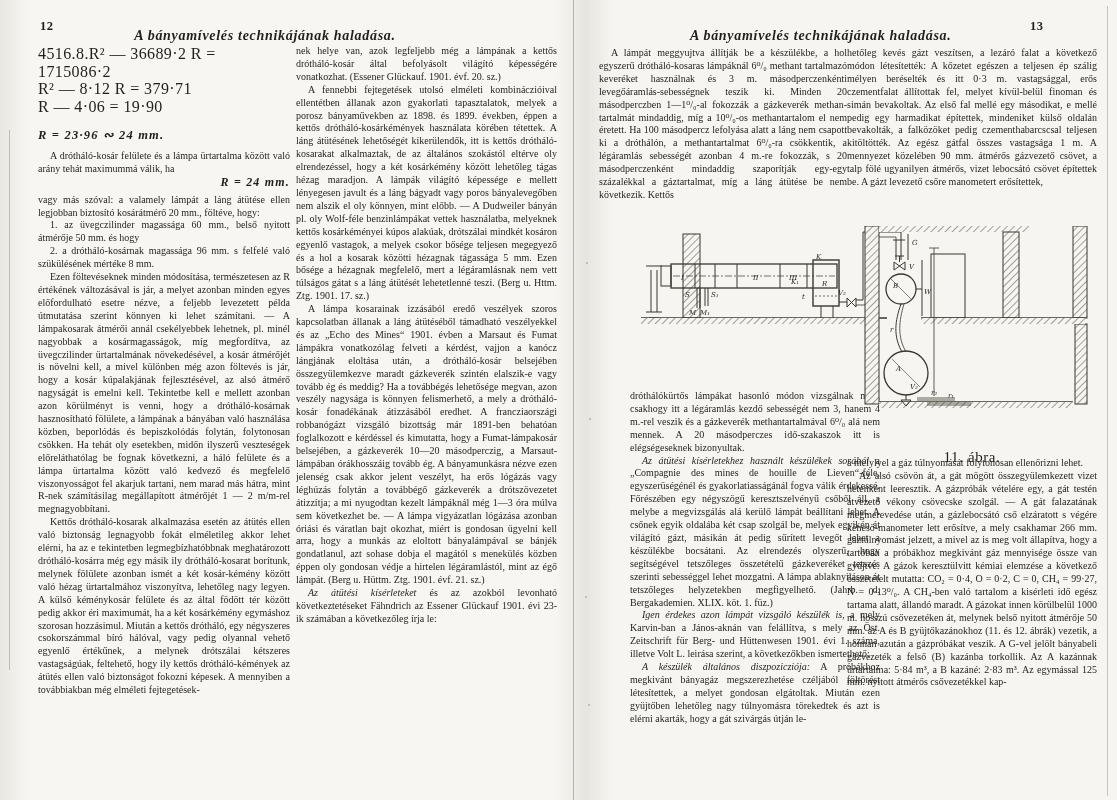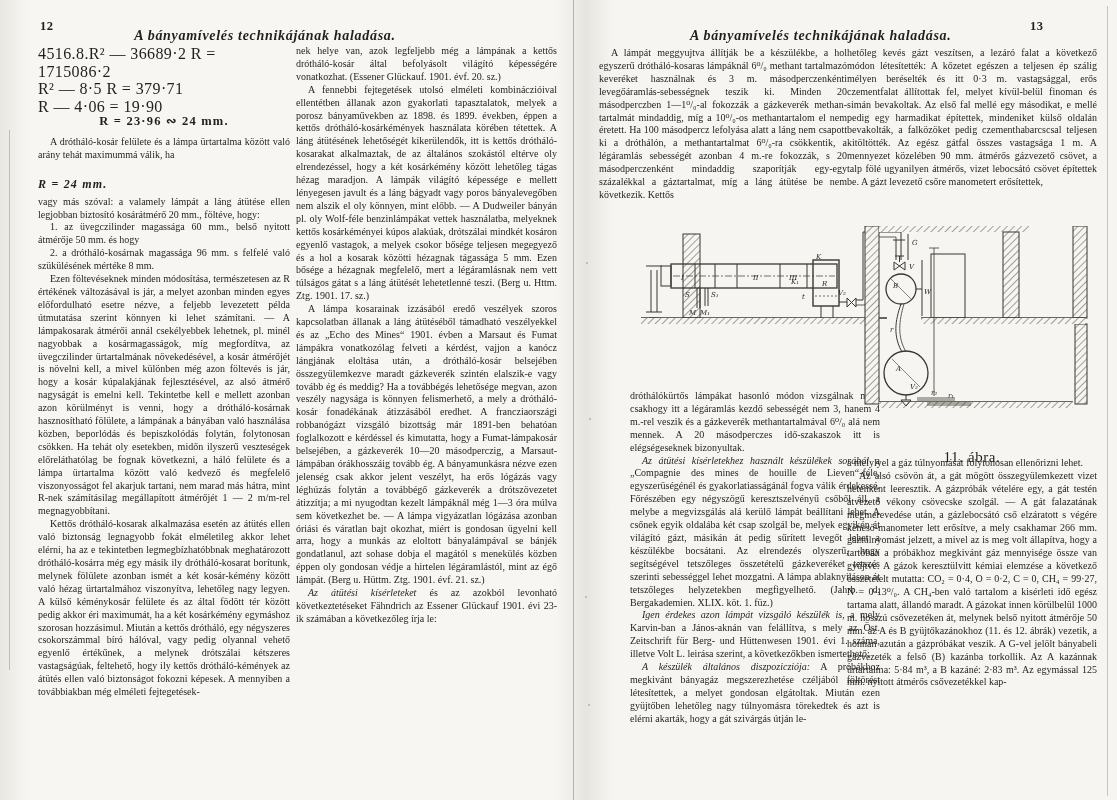--- a/index.html
+++ b/index.html
@@ -25,22 +25,22 @@
 
   #p12c1{left:38px;  top:45px; width:252px; height:748px;}
   #p12c2{left:296px; top:45px; width:261px; height:748px;}
   #p13c1t{left:599px; top:47px; width:248px; height:180px;}
   #p13c1b{left:630px; top:390px; width:250px; height:400px;}
   #p13c2t{left:847px; top:47px; width:250px; height:180px;}
   #p13c2b{left:847px; top:457px; width:250px; height:336px;}
 
   .formulas{margin-bottom:2px;}
   .fl{line-height:17.5px; font-size:16px; letter-spacing:.4px; text-align:left;}
-  .fres{text-align:center; font-weight:700; font-size:12.5px; letter-spacing:1.2px; margin:0 0 8px; text-indent:0;}
-  .fres2{text-align:left; font-style:italic; font-weight:700; font-size:12px; letter-spacing:1.2px; margin:16px 0 5px; text-indent:0;}
+  .fres{text-align:left; font-style:italic; font-weight:700; font-size:12.5px; letter-spacing:1.2px; margin:14px 0 8px; text-indent:0;}
+  .fres2{text-align:right; font-style:italic; font-weight:700; font-size:12px; letter-spacing:1.2px; margin:0 0 5px; text-indent:0;}
 
   #figure11{position:absolute; left:625px; top:226px; width:465px; height:228px; pointer-events:none;}
   #figure11 text{font-family:"DejaVu Serif",serif; font-size:7px; font-style:italic; fill:#2a2a2a; stroke:none;}
   .fig-caption{position:absolute; left:872px; top:449px; width:200px; text-align:center; font-size:15px; letter-spacing:.6px;}
 
   .edge{position:absolute; width:1px; background:rgba(75,70,62,.28);}
   #edge-l{left:9px; top:130px; height:540px;}
   #edge-g{left:573px; top:0; height:800px; background:rgba(75,70,62,.34);}
   #edge-r{left:1107px; top:6px; height:790px;}
   .speck{position:absolute; width:2px; height:2px; border-radius:50%; background:rgba(80,75,65,.35);}
@@ -51,21 +51,21 @@
 <div id="sheet">
 
   <div class="pagenum" id="pn-left">12</div>
   <div class="rh" id="rh-left">A bányamívelés technikájának haladása.</div>
   <div class="rh" id="rh-right">A bányamívelés technikájának haladása.</div>
   <div class="pagenum" id="pn-right">13</div>
 
   <div class="col" id="p12c1">
     <div class="formulas">
       <div class="fl">4516.8.R² — 36689·2 R = 1715086·2</div>
-      <div class="fl">R² — 8·5 R = 379·71</div>
+      <div class="fl">R² — 8·12 R = 379·71</div>
       <div class="fl">R — 4·06 = 19·90</div>
       <div class="fres">R = 23·96 ∾ 24 mm.</div>
     </div>
     <p>A drótháló-kosár felülete és a lámpa ürtartalma között való arány tehát maximummá válik, ha</p>
     <div class="fres2">R = 24 mm.</div>
     <p class="ni">vagy más szóval: a valamely lámpát a láng átütése ellen legjobban biztosító kosárátmérő 20 mm., föltéve, hogy:</p>
     <p>1. az üvegczilinder magassága 60 mm., belső nyitott átmérője 50 mm. és hogy</p>
     <p>2. a drótháló-kosárnak magassága 96 mm. s felfelé való szükülésének mértéke 8 mm.</p>
     <p>Ezen föltevéseknek minden módosítása, természetesen az R értékének változásával is jár, a melyet azonban minden egyes előfordulható esetre nézve, a feljebb levezetett példa útmutatása szerint könnyen ki lehet számítani. — A lámpakosarak átmérői annál csekélyebbek lehetnek, pl. minél nagyobbak a kosármagasságok, míg megfordítva, az üvegczilinder ürtartalmának növekedésével, a kosár átmérőjét is növelni kell, a mivel különben még azon föltevés is jár, hogy a kosár kúpalakjának fejlesztésével, az alsó átmérő nagyságát is emelni kell. Tekintetbe kell e mellett azonban azon körülményt is venni, hogy a drótháló-kosárnak hasznosítható fölülete, a lámpának a bányában való használása közben, beporlódás és bepiszkolódás folytán, folytonosan csökken. Ha tehát oly esetekben, midőn ilyszerű veszteségek előreláthatólag be fognak következni, a háló felülete és a lámpa ürtartalma között való kedvező és megfelelő viszonyosságot fel akarjuk tartani, nem marad más hátra, mint R-nek számításilag megállapított átmérőjét 1 — 2 m/m-rel megnagyobbítani.</p>
     <p>Kettős drótháló-kosarak alkalmazása esetén az átütés ellen való biztonság legnagyobb fokát elméletileg akkor lehet elérni, ha az e tekintetben legmegbízhatóbbnak meghatározott drótháló-kosárra még egy másik ily drótháló-kosarat borítunk, melynek fölülete azonban ismét a két kosár-kémény között való hézag ürtartalmához viszonyítva, lehetőleg nagy legyen. A külső kéménykosár felülete és az által födött tér között pedig akkor éri maximumát, ha a két kosárkémény egymáshoz szorosan hozzásimul. Miután a kettős drótháló, egy négyszeres csokorszámmal bíró hálóval, vagy pedig olyannal vehető egyenlő értékűnek, a melynek drótszálai kétszeres vastagságúak, feltehető, hogy ily kettős drótháló-kémények az átütés ellen való biztonságot fokozni képesek. A mennyiben a továbbiakban még elméleti fejtegetések-</p>

